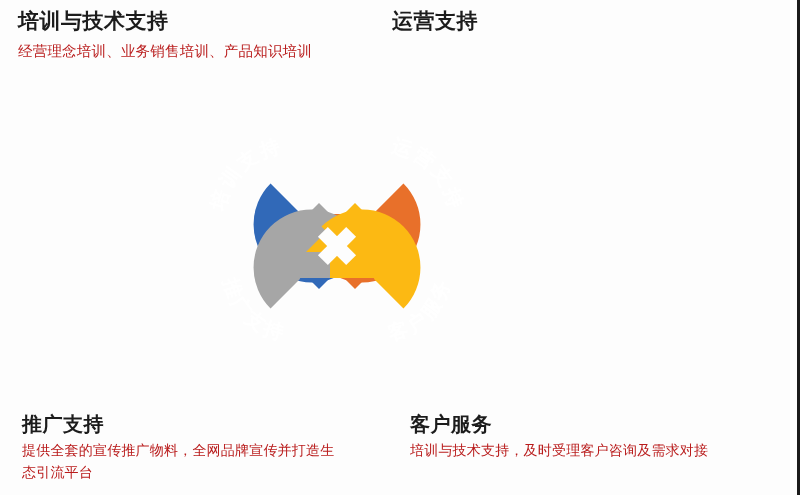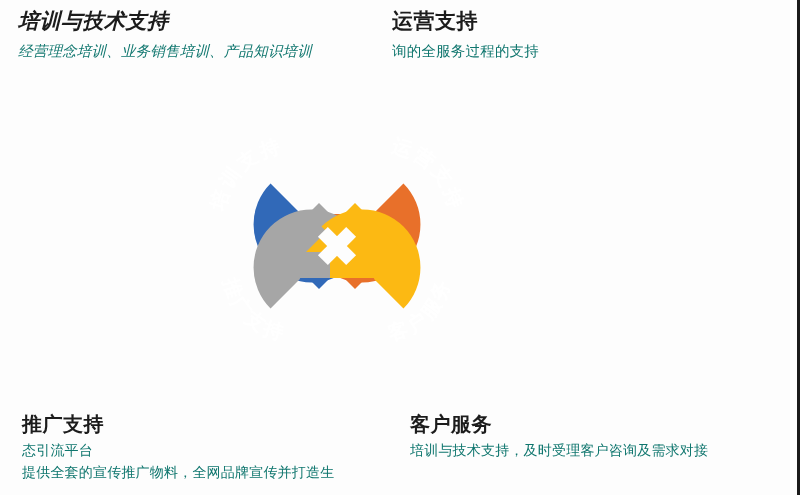--- a/index.html
+++ b/index.html
@@ -23,27 +23,27 @@
     font-weight:bold;
     font-size:21px;
     color:#1c1c1c;
     letter-spacing:.5px;
     line-height:1.25;
     margin:0 0 6px 0;
     white-space:nowrap;
   }
   .block .desc{
     font-size:14.5px;
-    color:#0f766e;
+    color:#b91c1c;
     line-height:1.65;
     margin:0;
     letter-spacing:.2px;
   }
 
-  #blk-training{ left:18px;  top:8px;  width:360px;font-style:italic; }
+  #blk-training{ left:18px;  top:8px;  width:360px; }
   #blk-operation{ left:392px; top:8px;  width:350px; }
   #blk-promotion{ left:22px;  top:412px;width:368px; }
   #blk-service{  left:410px; top:412px;width:380px; }
 
   #blk-promotion .title,#blk-service .title{font-size:20px;margin-bottom:2px;}
   #blk-promotion .desc,#blk-service .desc{font-size:14px;line-height:1.6;}
 
   
   #diagram{
     position:absolute;
@@ -80,27 +80,26 @@
 
 <div class="page">
 
   <div class="block" id="blk-training">
     <p class="title">培训与技术支持</p>
     <p class="desc">经营理念培训、业务销售培训、产品知识培训</p>
   </div>
 
   <div class="block" id="blk-operation">
     <p class="title">运营支持</p>
-    <p class="desc">询的全服务过程的支持</p>
   </div>
 
   <div class="block" id="blk-promotion">
     <p class="title">推广支持</p>
+    <p class="desc">提供全套的宣传推广物料，全网品牌宣传并打造生</p>
     <p class="desc">态引流平台</p>
-    <p class="desc">提供全套的宣传推广物料，全网品牌宣传并打造生</p>
   </div>
 
   <div class="block" id="blk-service">
     <p class="title">客户服务</p>
     <p class="desc">培训与技术支持，及时受理客户咨询及需求对接</p>
   </div>
 
   <div id="diagram">
     <svg viewBox="0 0 318 296" xmlns="http://www.w3.org/2000/svg">
       <defs>

